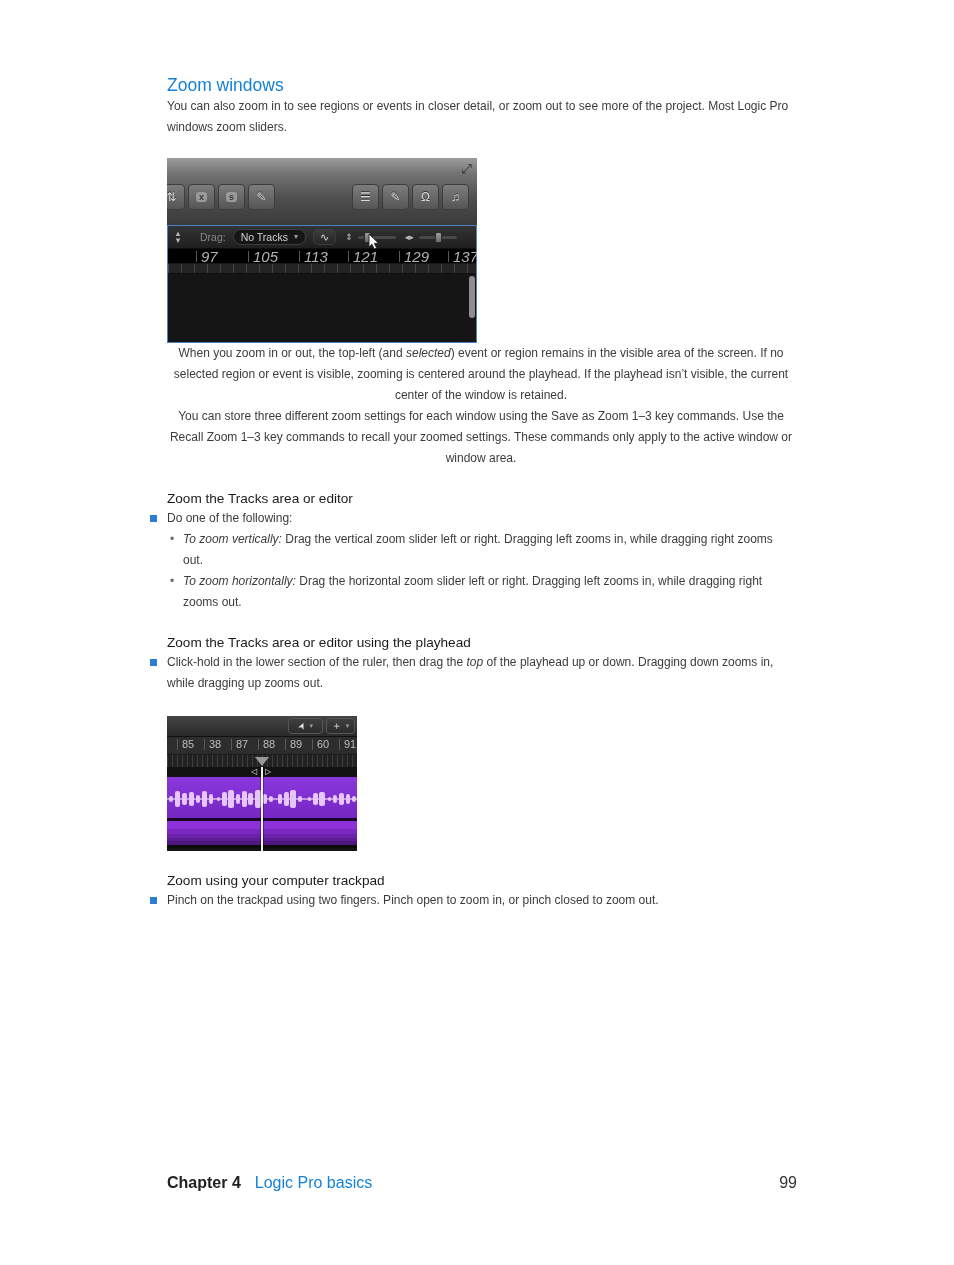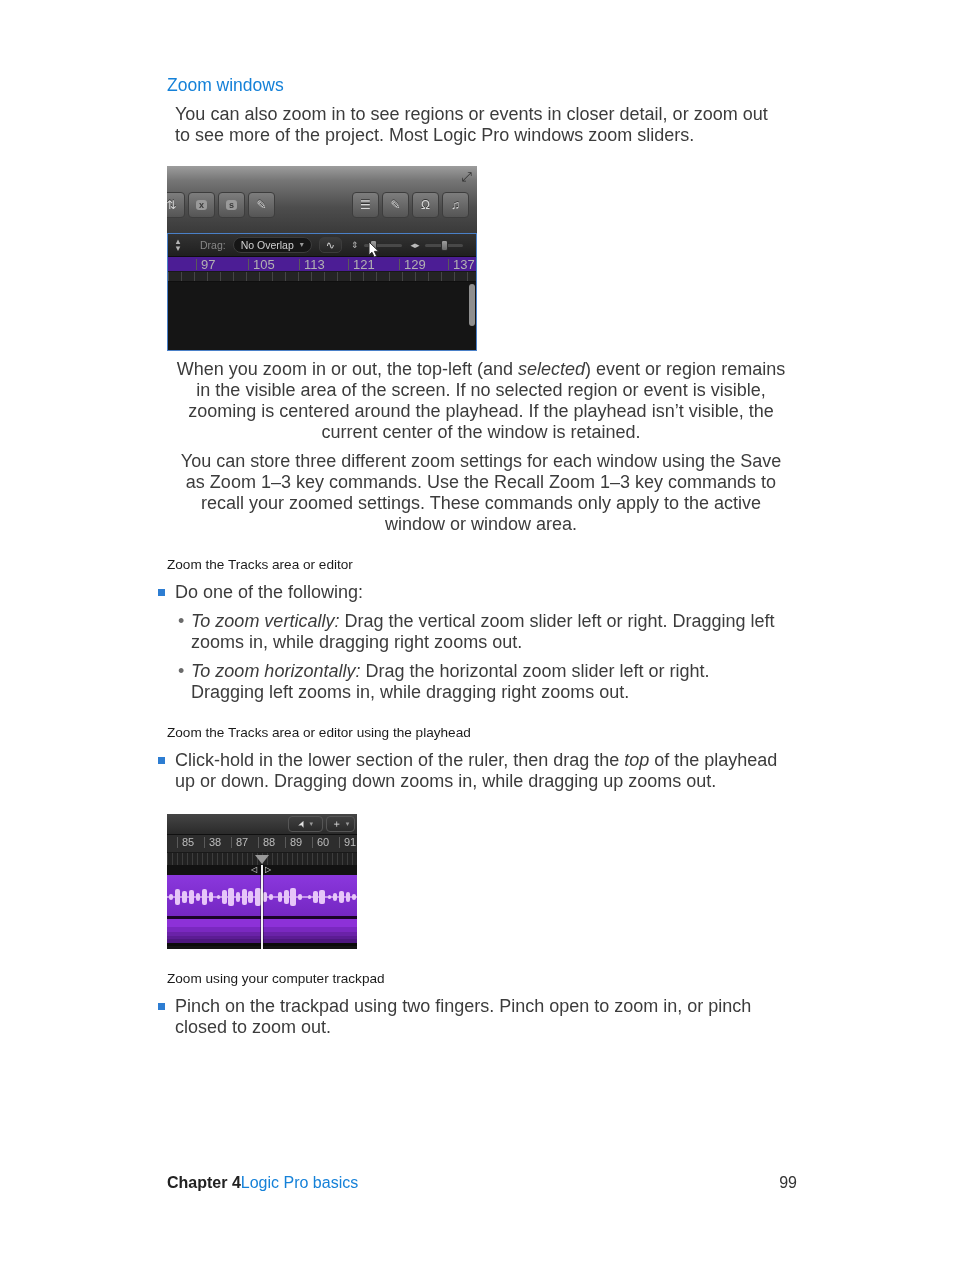--- a/index.html
+++ b/index.html
@@ -5,21 +5,21 @@
   * { box-sizing: border-box; }
   html, body { margin: 0; padding: 0; }
   body {
     width: 954px; height: 1265px; background: #ffffff;
     font-family: "Liberation Sans", sans-serif;
     color: #3c3c3c; position: relative; overflow: hidden;
   }
   .content { position: absolute; left: 167px; top: 0; width: 628px; }
 
   .page-title { margin: 75px 0 0 0; font-size: 17.5px; font-weight: 500; color: #1581d8; }
-  p.body { font-size: 18px; line-height: 21px; margin: 8px; }
+  p.body { font-size: 12px; line-height: 21px; margin: 0; }
   .intro { margin-top: 8px; }
   .para { margin-top: 23px; text-align: center; }
   .subhead { display: block; margin-top: 21px; font-size: 13.6px; font-weight: normal; color: #1b1b1b; line-height: 18px; }
   .bullet { position: relative; margin-top: 8px; }
   .bullet::before { content: ""; position: absolute; left: -17px; top: 7px; width: 7px; height: 7px; background: #2d7dd2; }
   .subbullet { position: relative; margin-top: 11px; padding-left: 16px; }
   .subbullet::before { content: "\2022"; position: absolute; left: 3px; top: 0; color: #6b6b6b; }
   em { font-style: italic; }
 
   
@@ -47,22 +47,22 @@
   .dropdown .dd-stepper { font-size: 8px; color: #9a9a9a; line-height: 6px; }
   .wave-btn { margin-left: 7px; height: 16px; border: 1px solid #3c3c3c; border-radius: 5px;
     background: linear-gradient(#3c3c3c, #262626); color: #cfcfcf; font-size: 11px;
     display: flex; align-items: center; padding: 0 6px; }
   .zoom-ctrl { margin-left: 9px; display: flex; align-items: center; color: #bcbcbc; font-size: 9px; }
   .slider-track { width: 38px; height: 3px; background: #484848; border-radius: 2px; margin-left: 5px; position: relative; }
   .slider-thumb { position: absolute; top: -4px; width: 7px; height: 11px;
     background: linear-gradient(#9e9e9e, #6a6a6a); border: 1px solid #2c2c2c; border-radius: 2px; }
   .cursor-svg { position: absolute; left: 200px; top: 8px; }
 
-  .s1-ruler { height: 15px; background: #4c1d95; border-bottom: 1px solid #191919;
-    position: relative; font-size: 13px; color: #b2b2b2; }
+  .s1-ruler { height: 15px; background: #000000; border-bottom: 1px solid #191919;
+    position: relative; font-size: 15px; color: #b2b2b2; font-style: italic; }
   .rn { position: absolute; top: 2px; border-left: 1px solid #5a5a5a; padding-left: 4px; line-height: 11px; }
   .s1-ticks { height: 10px; background: #242424; border-bottom: 1px solid #0f0f0f;
     background-image: repeating-linear-gradient(90deg, #454545 0 1px, transparent 1px 13px); }
   .s1-tracks { flex: 1; background: #151515; position: relative; }
   .s1-scrollbar { position: absolute; right: 1px; top: 2px; width: 6px; height: 42px;
     background: #8f8f8f; border-radius: 3px; }
 
   
   .shot2 { position: relative; width: 190px; height: 135px; margin-top: 22px; overflow: hidden; background: #141414; }
   .s2-toolbar { height: 21px; background: linear-gradient(#454545, #2a2a2a); border-bottom: 1px solid #101010; position: relative; }
@@ -85,21 +85,21 @@
     background: linear-gradient(180deg, #8d31d8 0%, #8d31d8 34%, #7a28c0 34%, #7a28c0 54%,
       #6a22a8 54%, #6a22a8 70%, #5c1c94 70%, #5c1c94 85%, #4e1780 85%, #4e1780 100%); }
   .s2-bottom { height: 3px; background: #0b0b0b; }
   .s2-playhead { position: absolute; left: 94px; top: 51px; bottom: 0; width: 2px;
     background: #f2f2f2; box-shadow: 0 0 0 1px rgba(0,0,0,0.35); }
 
   
   .footer { position: absolute; left: 167px; right: 157px; top: 1174px;
     display: flex; align-items: baseline; font-size: 16px; }
   .footer-chapter { font-weight: bold; color: #222222; }
-  .footer-link { color: #1581d8; margin-left: 0; }
+  .footer-link { color: #1581d8; margin-left: 14px; }
   .footer-page { margin-left: auto; color: #333333; }
 </style>
 </head>
 <body>
 
 <div class="content">
 
   <h1 class="page-title">Zoom windows</h1>
 
   <p class="body intro">You can also zoom in to see regions or events in closer detail, or zoom out to see more of the project. Most Logic Pro windows zoom sliders.</p>
@@ -138,21 +138,21 @@
     </div>
 
     <div class="s1-lower">
       <div class="s1-controls">
         <div class="mini-stepper">
           <div>▴</div>
           <div>▾</div>
         </div>
         <span class="drag-label">Drag:</span>
         <div class="dropdown">
-          <span>No Overlap</span>
+          <span>No Tracks</span>
           <span class="dd-stepper">▾</span>
         </div>
         <div class="wave-btn">
           <span>∿</span>
         </div>
         <div class="zoom-ctrl">
           <span>⇕</span>
           <div class="slider-track">
             <div class="slider-thumb" style="left:6px"></div>
           </div>

